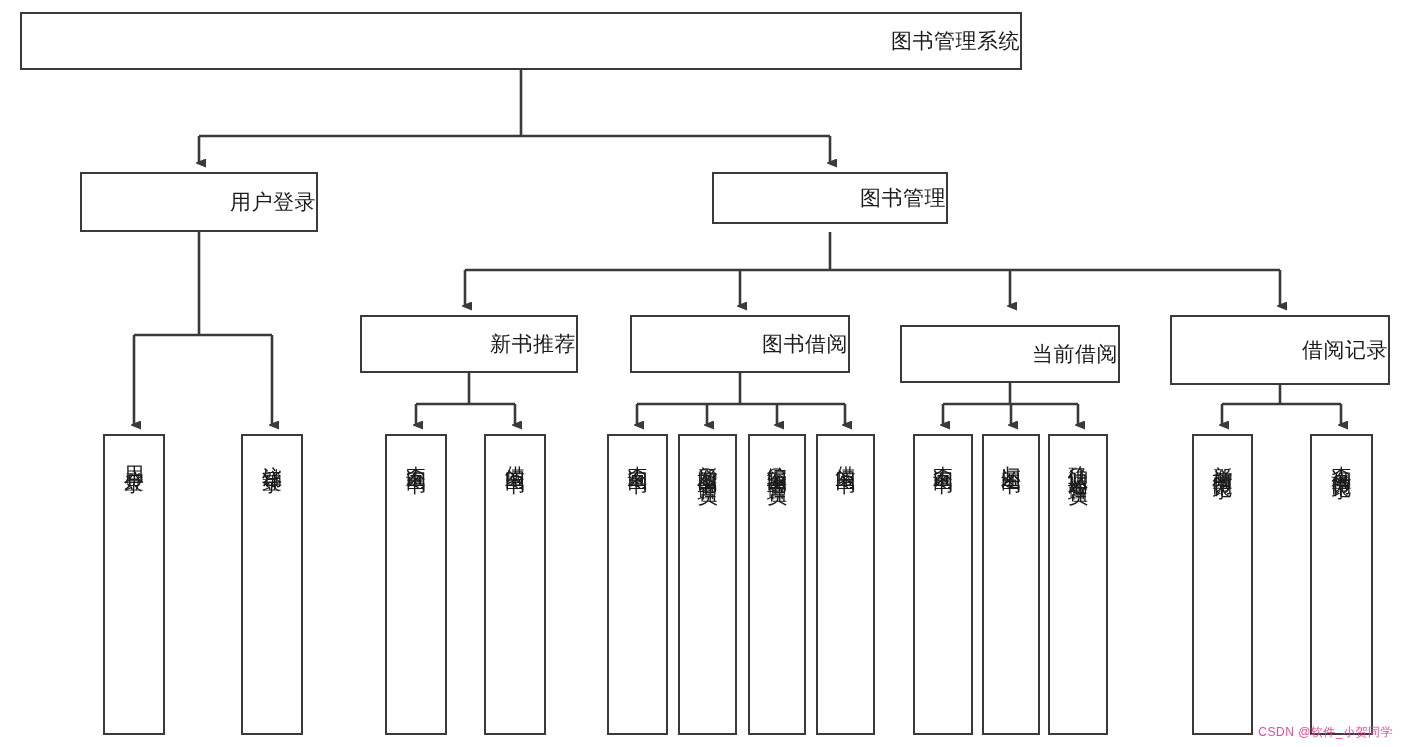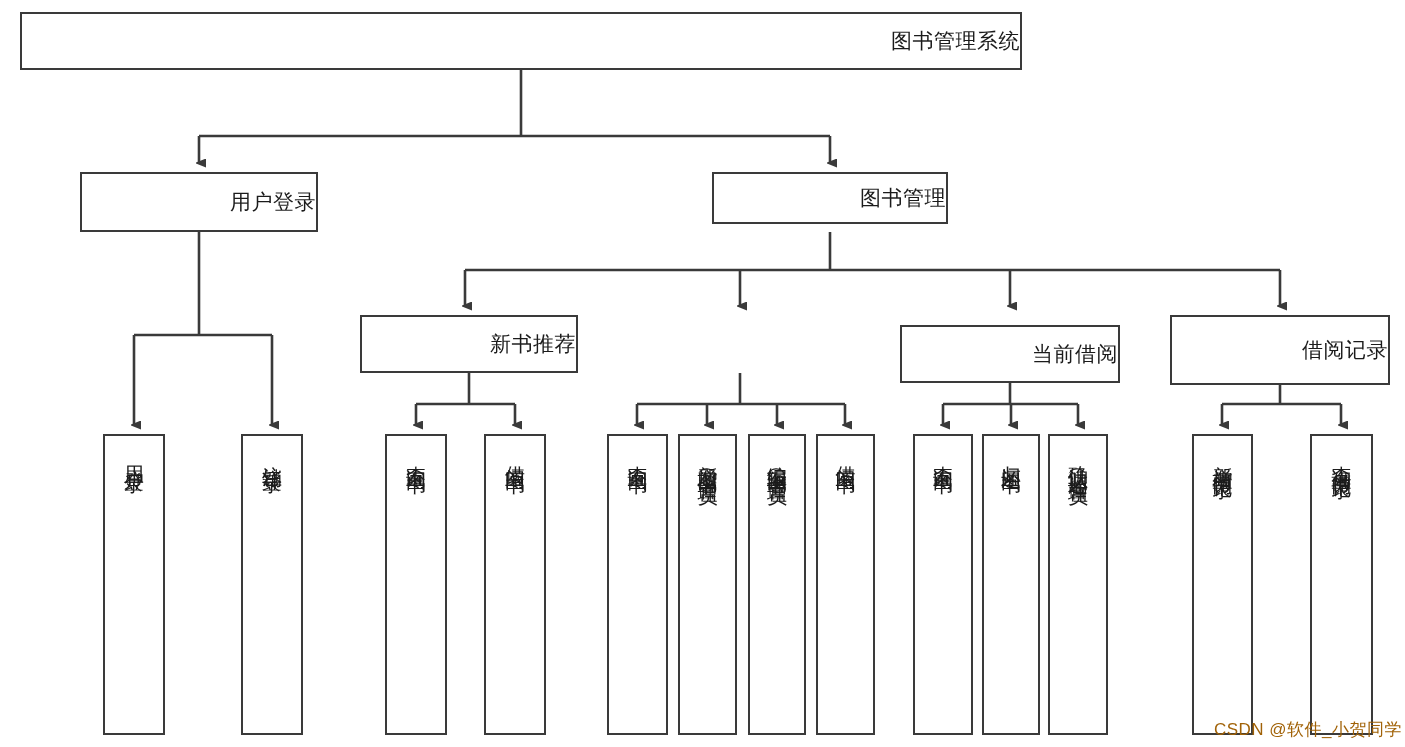--- a/index.html
+++ b/index.html
@@ -50,24 +50,24 @@
   svg.links {
     position: absolute;
     left: 0;
     top: 0;
     width: 1405px;
     height: 747px;
     pointer-events: none;
   }
   .watermark {
     position: absolute;
-    right: 3px;
+    right: 12px;
     bottom: 6px;
-    font-size: 17px;
-    color: #a16207;
+    font-size: 12px;
+    color: #ec4899;
     white-space: nowrap;
     letter-spacing: 0.5px;
   }
 </style>
 </head>
 <body>
 
 <div id="canvas">
 
   <svg class="links" viewBox="0 0 1405 747" xmlns="http://www.w3.org/2000/svg">
@@ -127,20 +127,23 @@
   <div class="node" style="left:80px; top:172px; width:238px; height:60px;">
     <span class="label">用户登录</span>
   </div>
   <div class="node" style="left:712px; top:172px; width:236px; height:52px;">
     <span class="label">图书管理</span>
   </div>
 
   <div class="node" style="left:360px; top:315px; width:218px; height:58px;padding-left:8px;">
     <span class="label">新书推荐</span>
   </div>
+  <div class="node" style="left:630px; top:315px; width:220px; height:58px;">
+    <span class="label">图书借阅</span>
+  </div>
   <div class="node" style="left:900px; top:325px; width:220px; height:58px;">
     <span class="label">当前借阅</span>
   </div>
   <div class="node" style="left:1170px; top:315px; width:220px; height:70px;">
     <span class="label">借阅记录</span>
   </div>
 
   <div class="node vertical" style="left:103px; top:434px; width:62px; height:301px;">
     <span class="label">用户登录</span>
   </div>

